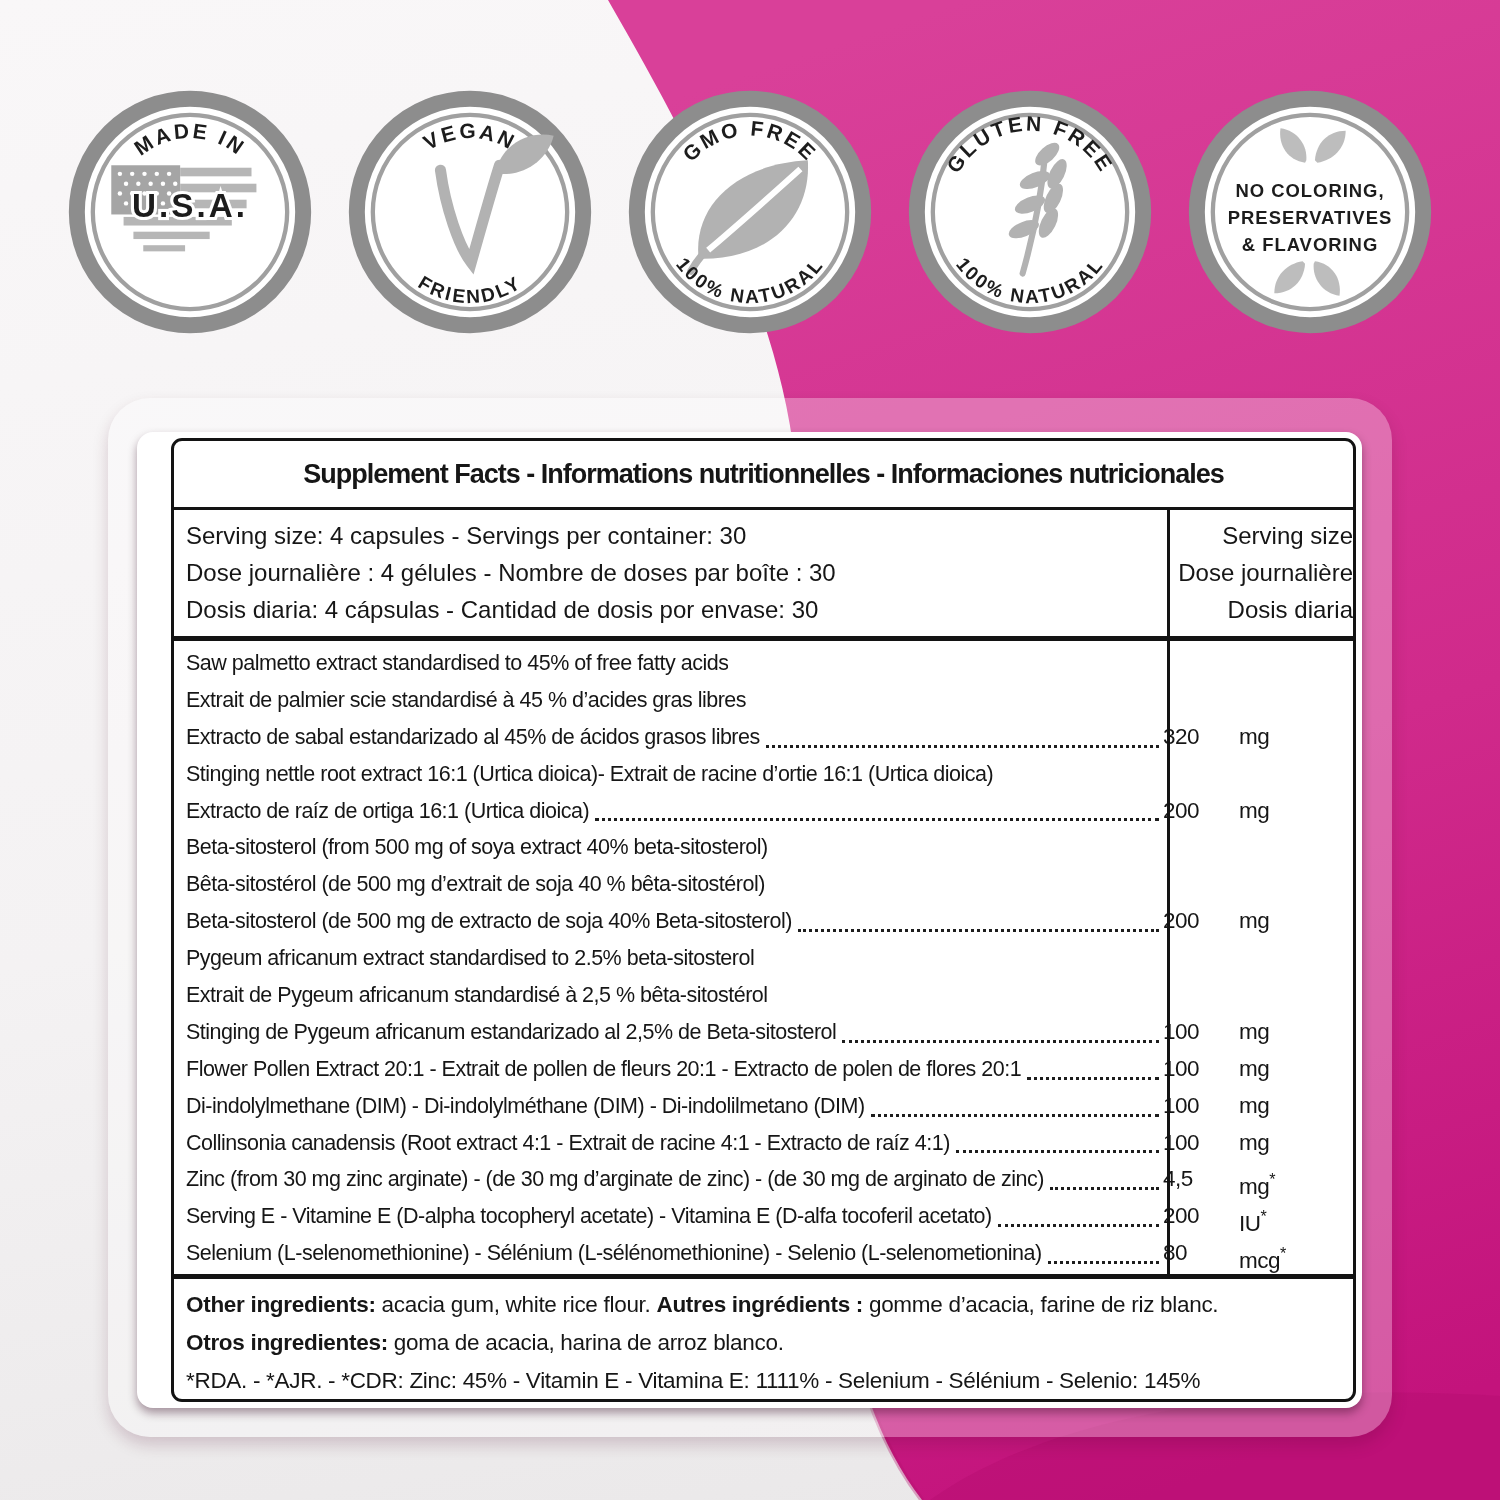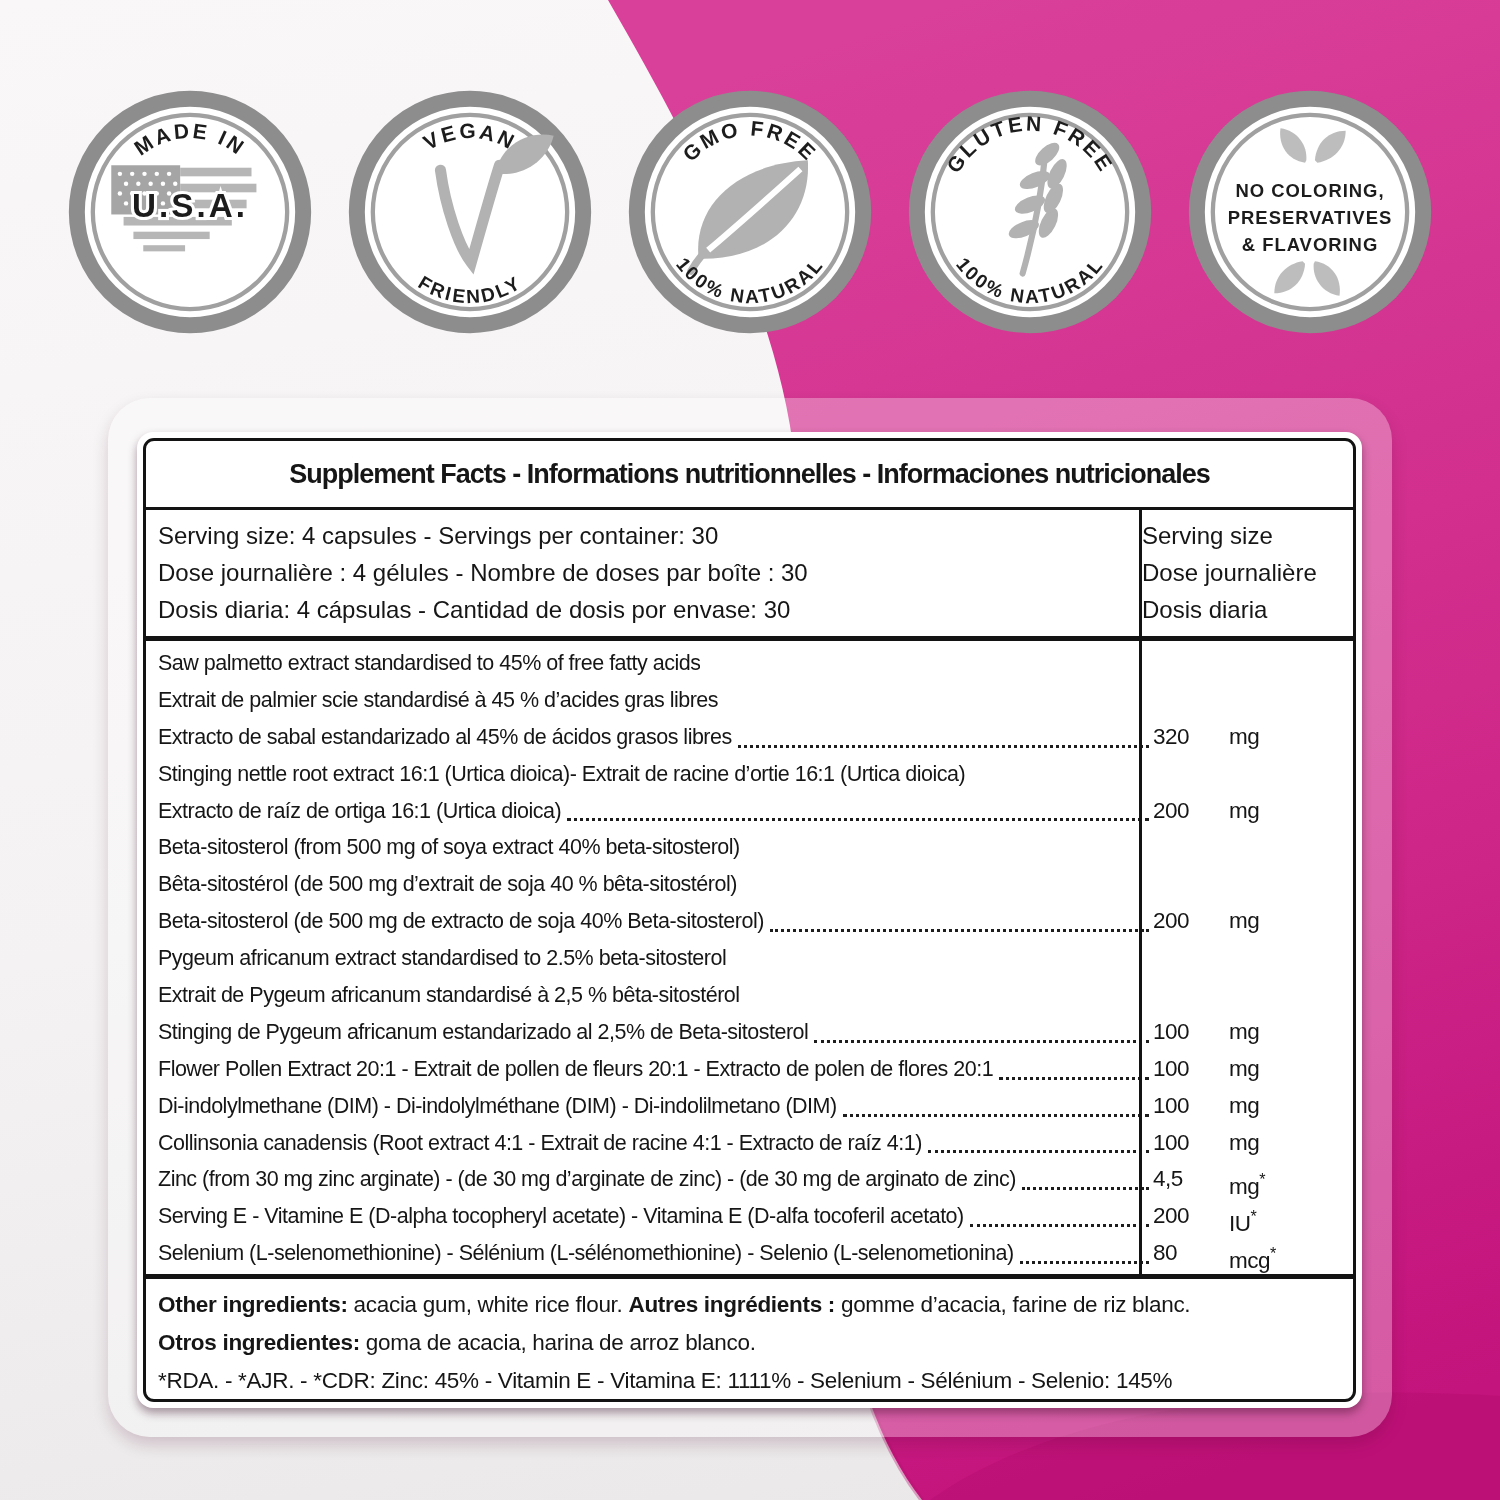--- a/index.html
+++ b/index.html
@@ -17,30 +17,30 @@
   .arcT{font-size:17px;letter-spacing:2.2px;}
   .arcB{font-size:15.5px;letter-spacing:2px;}
   .usa-text{font-size:27px;letter-spacing:2.5px;stroke:#ffffff;stroke-width:5px;paint-order:stroke;}
   .b5line{font-size:15px;letter-spacing:0.8px;}
   
   .card{position:absolute;left:108px;top:398px;width:1284px;height:1039px;border-radius:42px;
         background:rgba(255,255,255,0.3);box-shadow:0 8px 16px rgba(70,0,40,0.18);}
   .table{position:absolute;left:29px;top:34px;width:1225px;height:976px;background:#ffffff;
          border-radius:16px;padding:6px;box-sizing:border-box;box-shadow:0 5px 10px rgba(45,0,28,0.4);}
   .tinner{height:100%;border:3px solid #131313;border-radius:11px;display:flex;flex-direction:column;
-          overflow:hidden;box-sizing:border-box;}
+          overflow:hidden;box-sizing:border-box;margin-left:28px;}
   .ttitle{flex:0 0 66px;line-height:66px;text-align:center;font-weight:bold;font-size:27px;
           letter-spacing:-1px;border-bottom:3px solid #131313;white-space:nowrap;}
   .cols{position:relative;flex:0 0 auto;display:flex;flex-direction:column;border-radius:26px;}
   .divider{position:absolute;left:993px;top:0;bottom:0;width:3px;background:#131313;}
   .serving{display:flex;border-bottom:5px solid #131313;padding:7px 0 8px;}
   .sleft{flex:1 1 auto;padding-left:12px;}
   .sline{line-height:37px;font-size:24px;white-space:nowrap;}
-  .sright{width:211px;text-align:left;}
-  .rows{padding:4px 40px 2px 12px;}
+  .sright{width:211px;text-align:right;}
+  .rows{padding:4px 30px 2px 12px;}
   .row{display:flex;line-height:36.9px;height:36.9px;white-space:nowrap;font-size:21.5px;letter-spacing:-0.5px;}
   .iname{flex:0 1 auto;overflow:hidden;}
   .it{}
   .bd{font-weight:bold;}
   .dots{flex:1 1 6px;min-width:6px;align-self:flex-end;border-bottom:3.2px dotted #1d1d1d;margin:0 4px 8px 6px;}
   .val{flex:0 0 58px;font-size:22.5px;}
   .unit{flex:0 0 84px;padding-left:18px;font-size:22.5px;}
   .star{font-size:0.72em;vertical-align:super;letter-spacing:0;}
   .tfooter{border-top:5px solid #131313;padding:7px 16px 0 12px;flex:1 1 auto;}
   .fline{line-height:38px;font-size:22.5px;letter-spacing:-0.3px;white-space:nowrap;}

